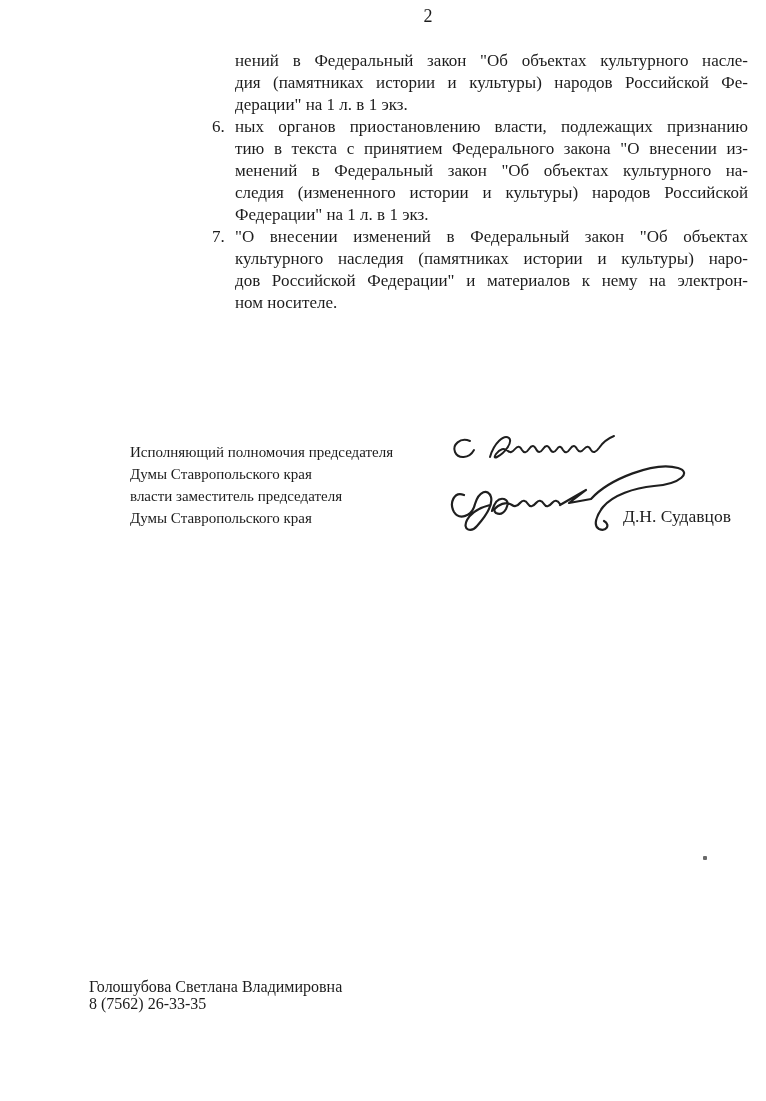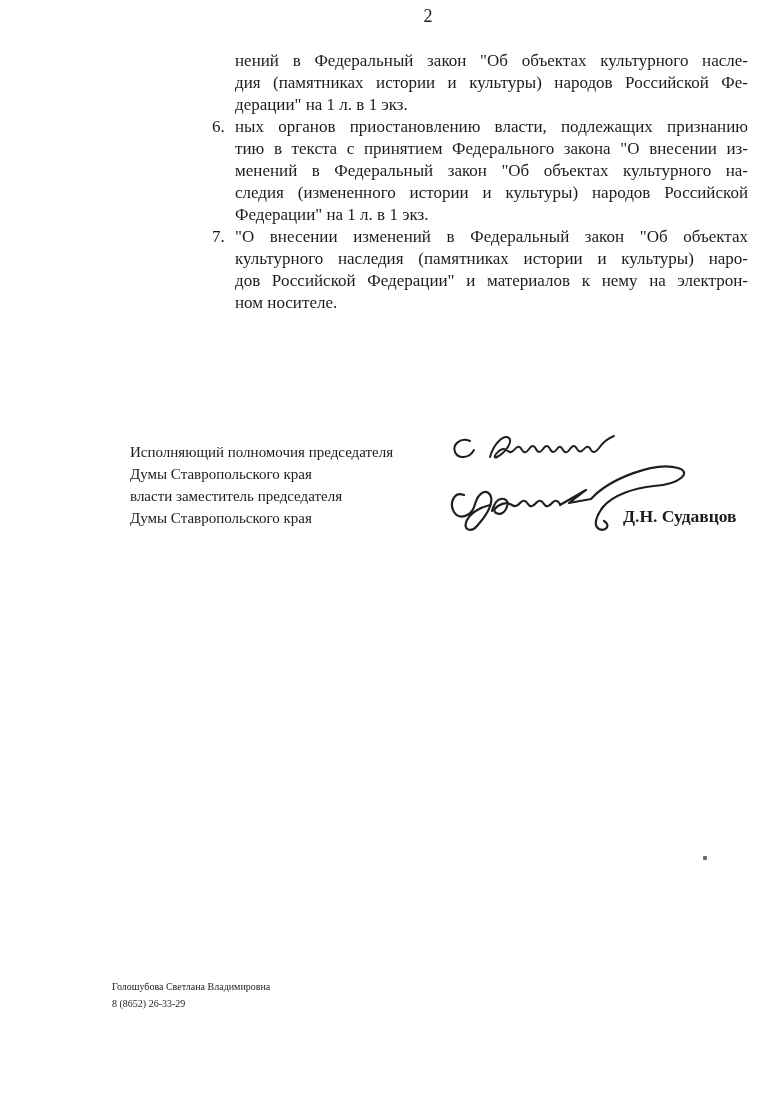--- a/index.html
+++ b/index.html
@@ -75,27 +75,26 @@
     width: 248px;
     height: 88px;
   }
   .signatory {
     position: absolute;
     top: 505px;
     left: 623px;
     font-size: 17.5px;
     line-height: 22px;
     white-space: nowrap;
-    font-weight: bold;
   }
   .footer {
     position: absolute;
     top: 978px;
-    left: 112px;
-    font-size: 10px;
+    left: 89px;
+    font-size: 16px;
     line-height: 17px;
   }
   .speck {
     position: absolute;
     top: 856px;
     left: 703px;
     width: 4px;
     height: 4px;
     background: #6a6a6a;
     border-radius: 1px;
@@ -168,14 +167,14 @@
     C186 33 165 40 155 52 C148 61 145 71 151 74
     C158 77 163 70 156 66"></path>
 </svg>
 
 <div class="signatory">Д.Н. Судавцов</div>
 
 <div class="speck"></div>
 
 <div class="footer">
   <div>Голошубова Светлана Владимировна</div>
-  <div>8 (8652) 26-33-29</div>
+  <div>8 (7562) 26-33-35</div>
 </div>
 
 </body></html>

